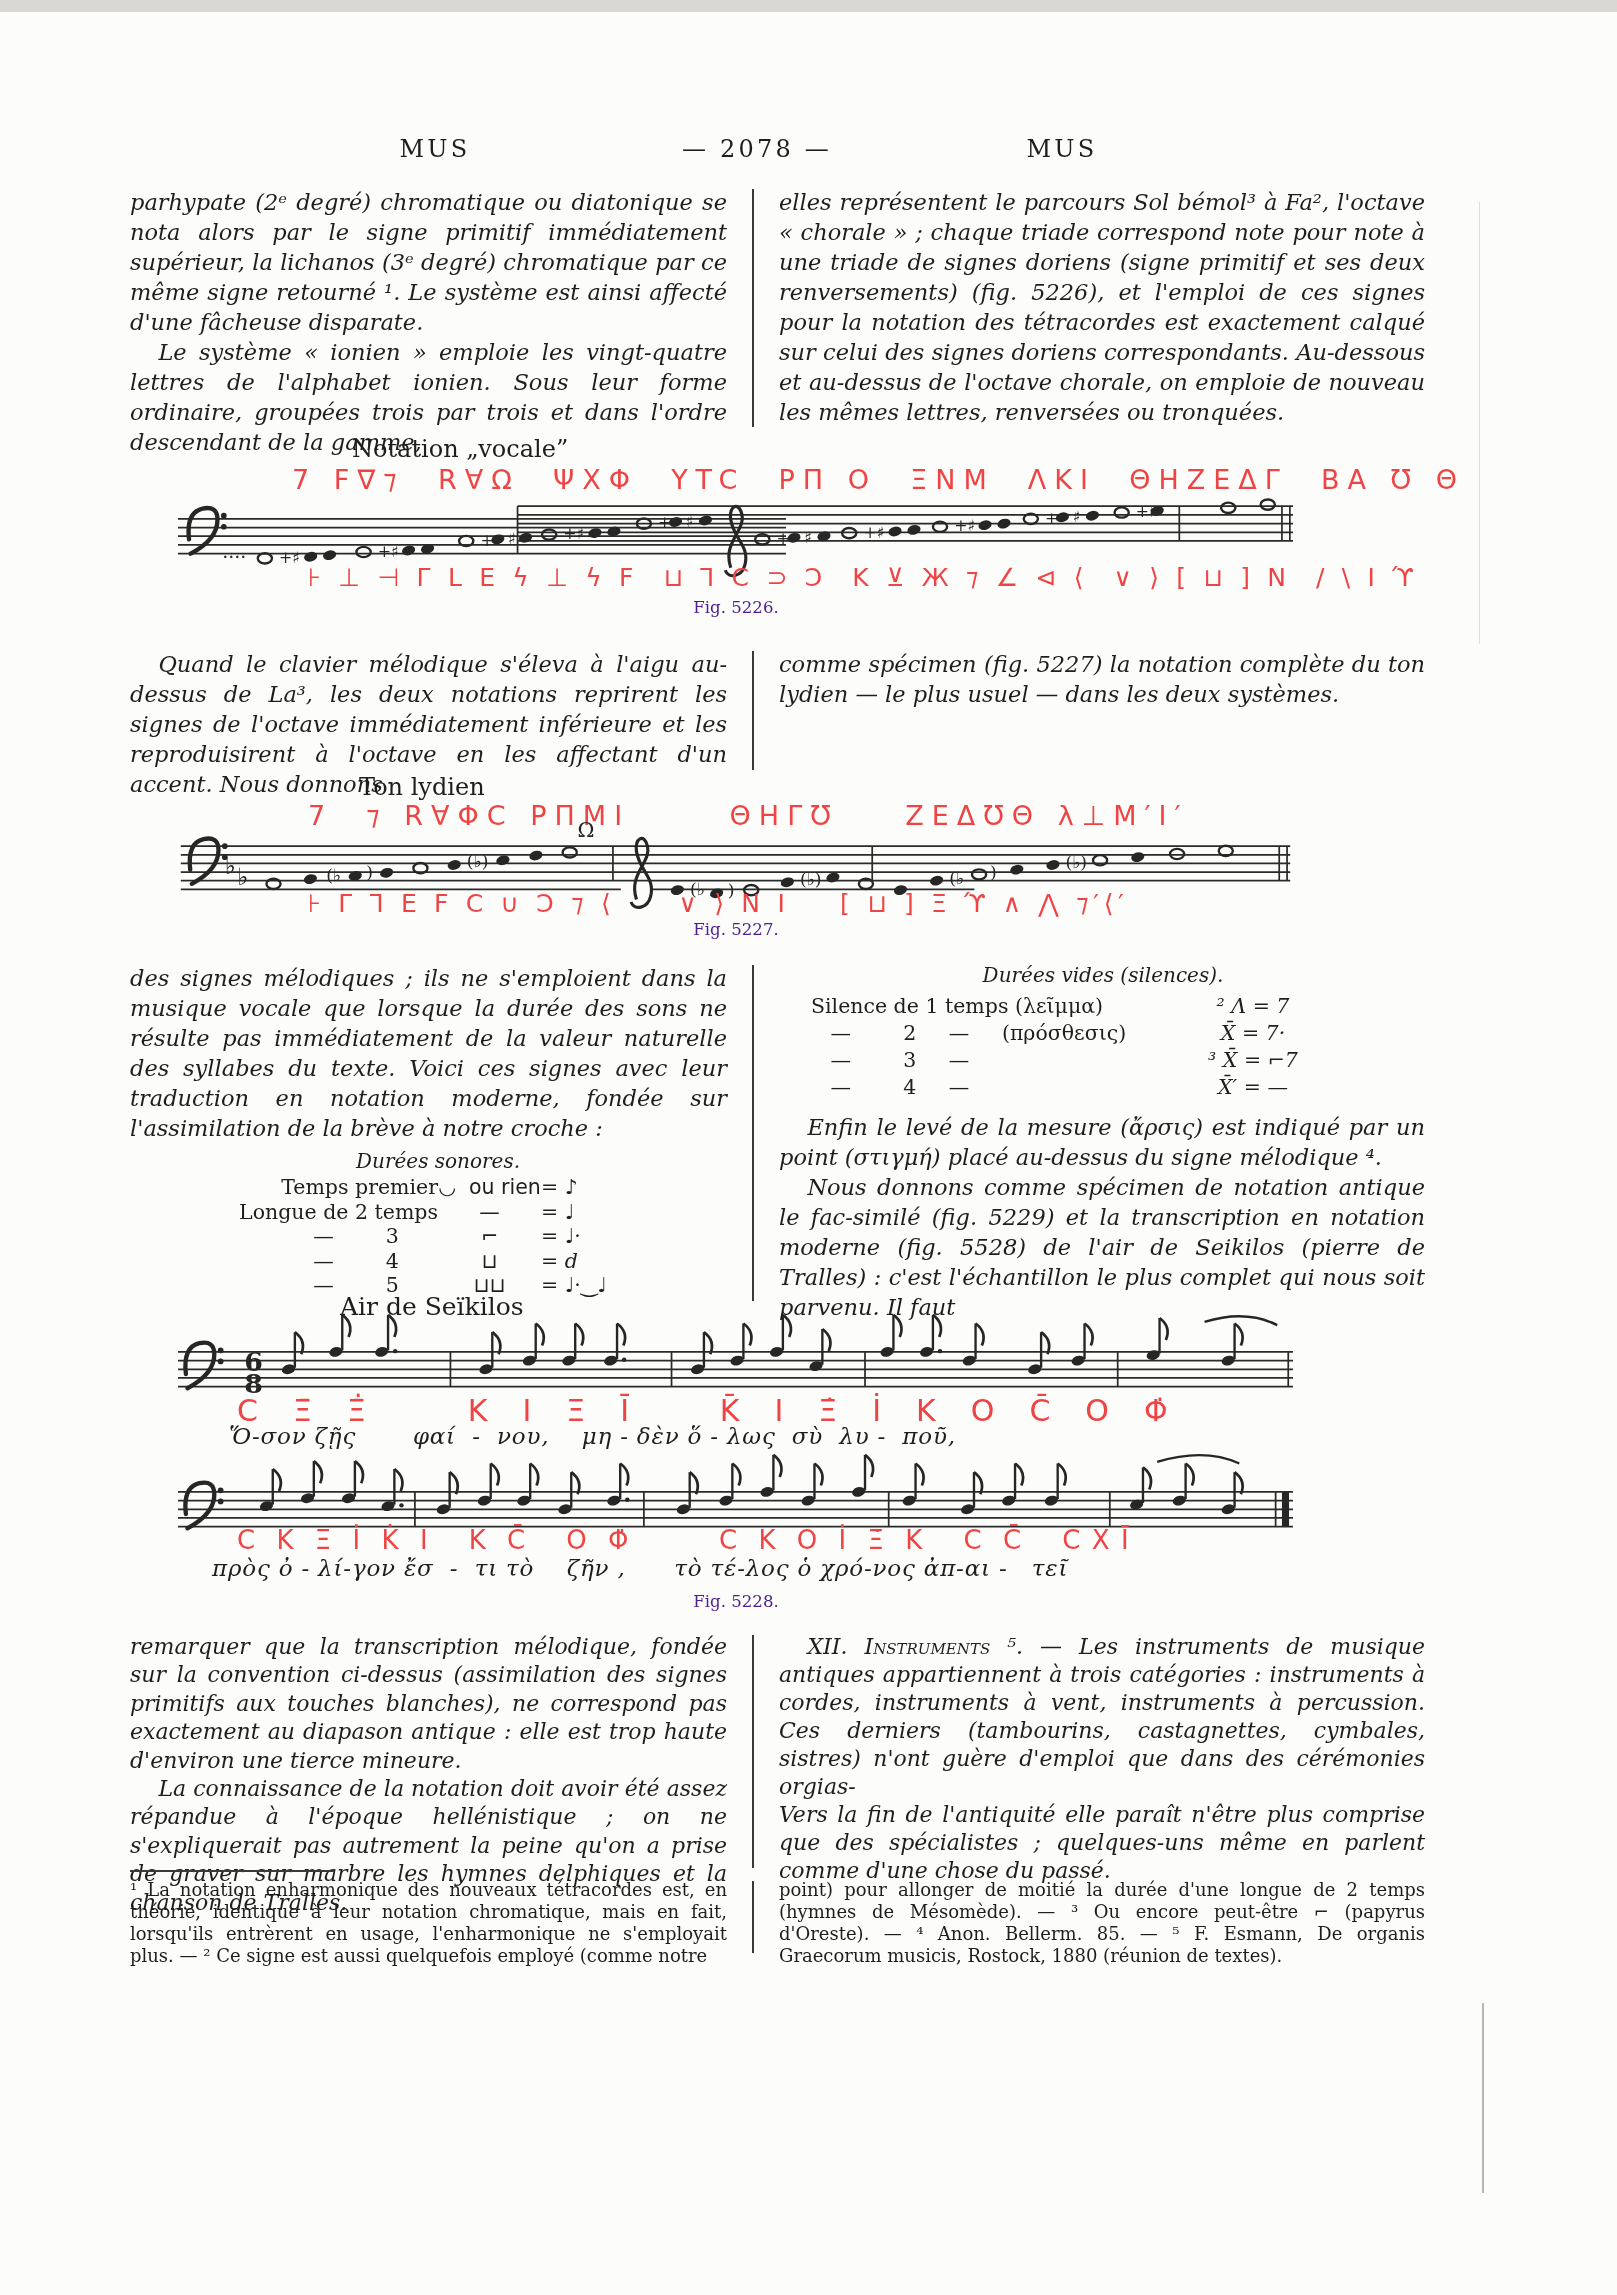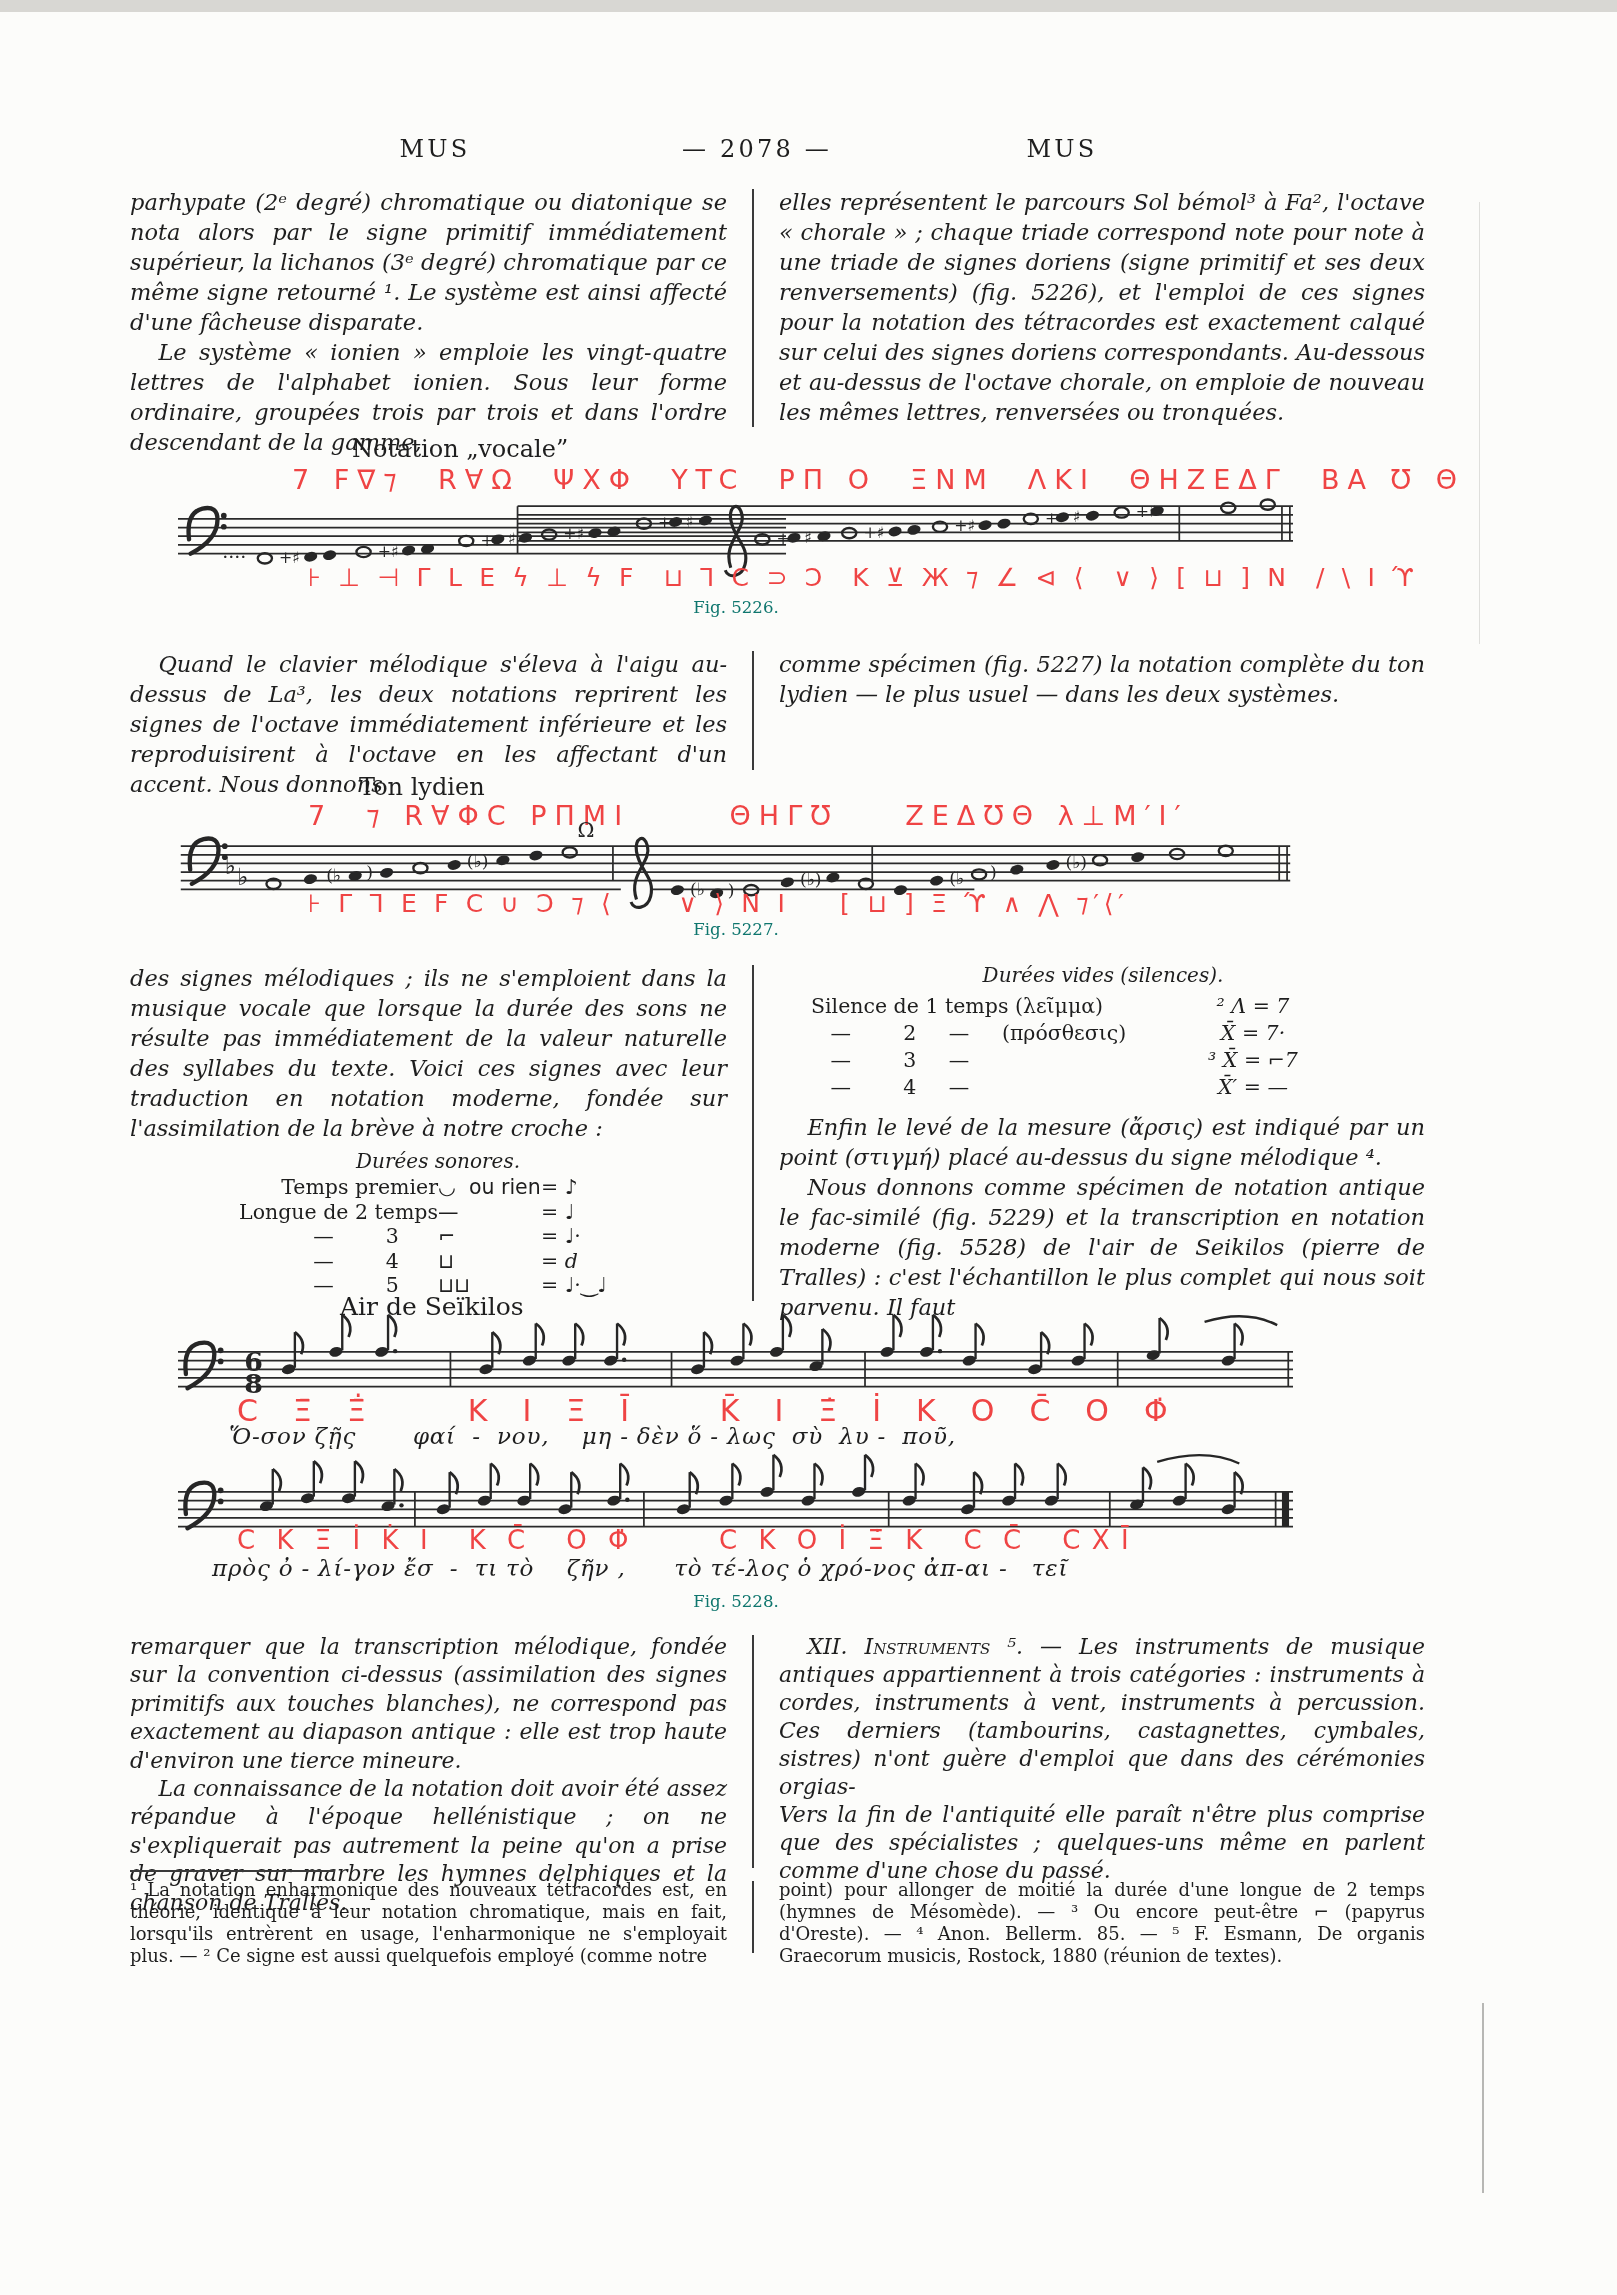--- a/index.html
+++ b/index.html
@@ -9,25 +9,25 @@
   .hdr{font-size:24px;letter-spacing:3.2px;transform:translateX(-50%);}
   .cols{position:absolute;left:130px;width:1295px;display:flex;}
   .cl{width:597px;}
   .cr{width:646px;margin-left:52px;}
   .rule{position:absolute;left:622px;top:1.6px;bottom:1.6px;width:1.6px;background:#3a3a3a;}
   .p{margin:0;text-align:justify;font-size:22.5px;line-height:30px;font-style:italic;}
   .ind{text-indent:28.4px;}
   .figtitle{font-size:24px;}
   .letters{font-family:"DejaVu Sans","DejaVu Serif",sans-serif;font-size:27px;white-space:pre;
            letter-spacing:8px;color:#ef4444;}
-  .caption{font-size:16.6px;transform:translateX(-50%);color:#0f766e;text-align:center;}
+  .caption{font-size:16.6px;transform:translateX(-50%);color:#4c1d95;text-align:center;}
   .tblhead{font-style:italic;font-size:20px;transform:translateX(-50%);}
   .trow{display:flex;font-size:20.5px;line-height:24.5px;white-space:pre;}
   .trow .lbl{width:261px;text-align:right;}
-  .trow .sgn{width:103px;font-family:"DejaVu Sans",sans-serif;}
+  .trow .sgn{width:103px;text-align:center;font-family:"DejaVu Sans",sans-serif;}
   .trow .val{width:134px;text-align:left;}
   .vrow{display:flex;font-size:20.5px;line-height:27px;white-space:pre;}
   .vrow .lbl{width:355px;text-align:left;}
   .vrow .eq{width:174px;text-align:center;font-style:italic;}
   .lyr{font-size:23px;white-space:pre;font-style:italic;letter-spacing:0.8px;}
   .smallcaps{font-variant:small-caps;}
   .fnote{font-size:18px;line-height:22px;text-align:justify;margin:0;}
   svg{overflow:visible;}
   .stroke{stroke:#262626;fill:none;}
 </style>

